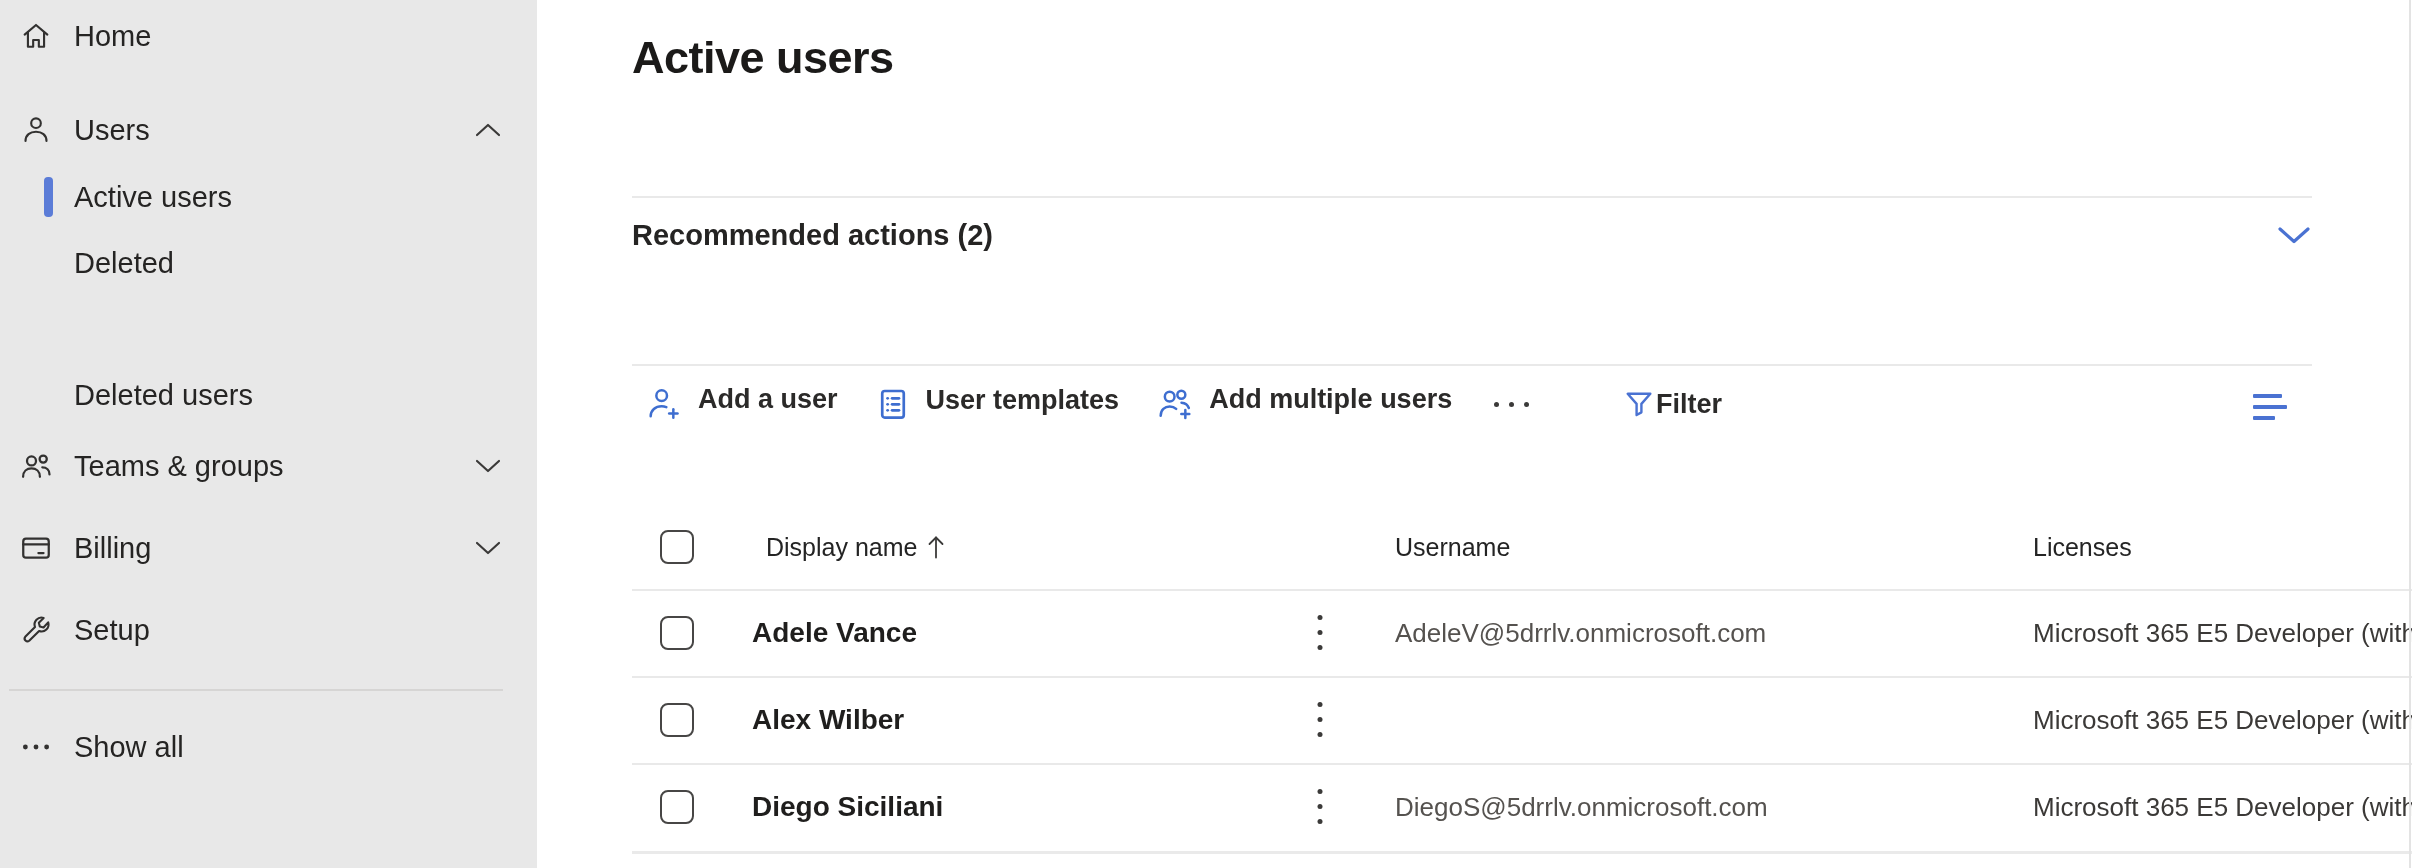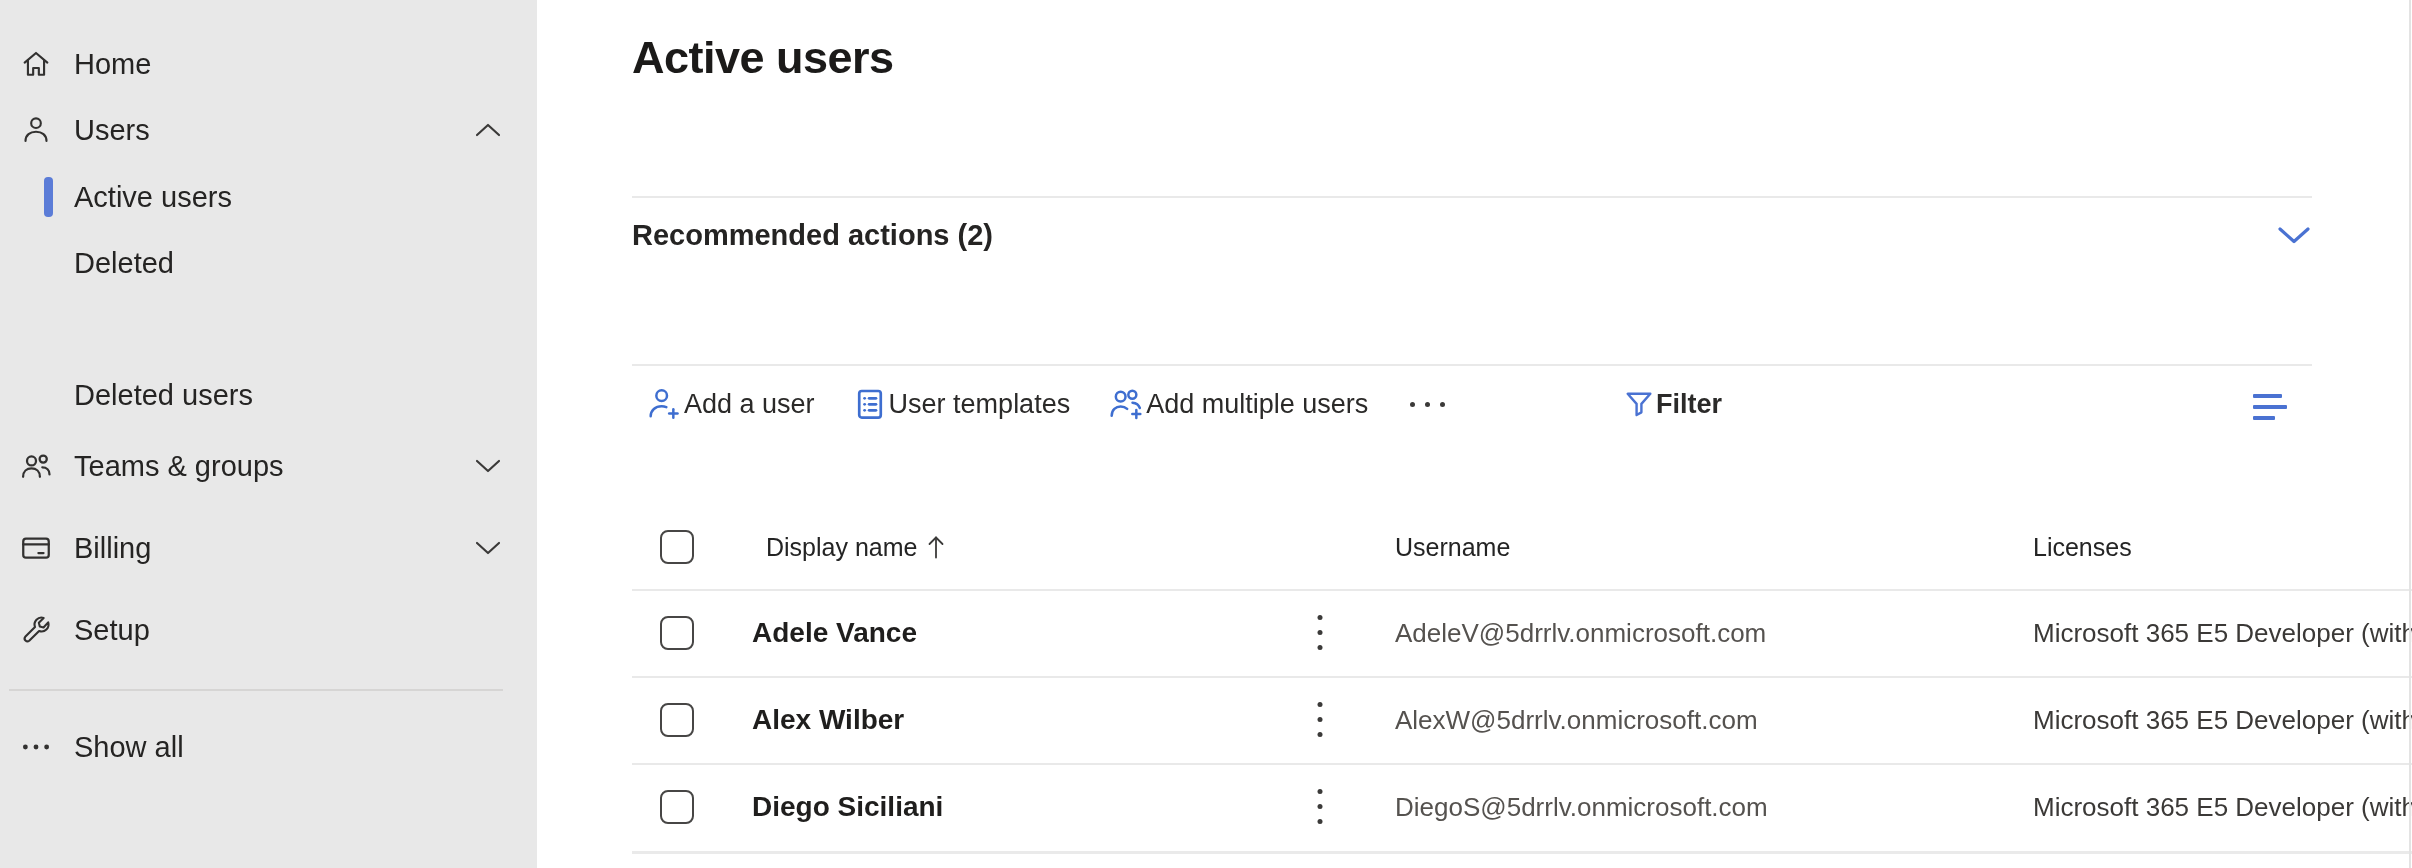--- a/index.html
+++ b/index.html
@@ -23,21 +23,21 @@
   .side-divider { position:absolute; left:9px; width:494px; height:2px; background:#d6d5d4; }
 
   
   .main { position:absolute; left:537px; top:0; width:1875px; height:868px; background:#ffffff; }
   .page-title { position:absolute; left:95px; top:32px; font-size:45px; font-weight:700; color:#1b1a19; letter-spacing:-0.5px; }
   .hr-a { position:absolute; left:95px; width:1680px; height:2px; background:#e9e9e9; }
   .rec-label { position:absolute; left:95px; top:219px; font-size:29px; font-weight:700; color:#252423; }
   .rec-chevron { position:absolute; left:1740px; top:226px; color:#4a72d2; }
 
   .toolbar { position:absolute; left:107px; top:376px; height:56px; display:flex; align-items:center; gap:36px; }
-  .tb-btn { display:flex; align-items:center; cursor:pointer; }
+  .tb-btn { display:flex; align-items:flex-start; gap:14px; cursor:pointer;font-weight:bold; }
   .tb-btn .tb-ic { color:#3e6ed0; display:flex; }
   .tb-label { font-size:27px; color:#2b2a29; white-space:nowrap; }
   .overflow-dots { display:flex; gap:10px; align-items:center; padding:0 6px; cursor:pointer; }
   .overflow-dots i { width:5px; height:5px; border-radius:50%; background:#3b3a39; display:block; }
 
   .filter-btn { position:absolute; left:1085px; top:376px; height:56px; display:flex; align-items:center; cursor:pointer; }
   .filter-btn .tb-ic { color:#4a72d2; display:flex; }
   .filter-label { font-size:27px; font-weight:600; color:#2b2a29; }
 
   .searchbox { position:absolute; left:1216px; top:384px; width:479px; height:62px;
@@ -77,21 +77,21 @@
   .right-border { position:absolute; left:1872px; top:0; width:2px; height:868px; background:#e3e3e3; }
   svg { display:block; }
 </style>
 </head>
 <body>
 
 <div class="app">
 
   <nav class="sidebar">
 
-    <div class="nav-item" style="top:32px;padding-left:8px;">
+    <div class="nav-item" style="top:4px;padding-left:8px;">
       <span class="nav-icon">
         <svg width="34" height="34" viewBox="0 0 24 24" fill="none" stroke="currentColor" stroke-width="1.5" stroke-linecap="round" stroke-linejoin="round">
           <path d="M4 11 L12 4.2 L20 11"></path>
           <path d="M6.3 9.2 V19.6 H10 V14.8 H14 V19.6 H17.7 V9.2"></path>
         </svg>
       </span>
       <span class="nav-label">Home</span>
     </div>
 
     <div class="nav-item" style="top:98px;">
@@ -289,21 +289,20 @@
     <div class="t-divider" style="top:676px;"></div>
 
     <div class="t-row" style="top:676px;">
       <span class="checkbox"></span>
       <span class="cell-name">Alex Wilber</span>
       <span class="row-dots">
           <i></i>
           <i></i>
           <i></i>
         </span>
-      <span class="cell-user">AlexW@5drrlv.onmicrosoft.com</span>
       <span class="cell-lic">Microsoft 365 E5 Developer (withou</span>
     </div>
     <div class="t-divider" style="top:763px;"></div>
 
     <div class="t-row" style="top:763px;">
       <span class="checkbox"></span>
       <span class="cell-name">Diego Siciliani</span>
       <span class="row-dots">
           <i></i>
           <i></i>

